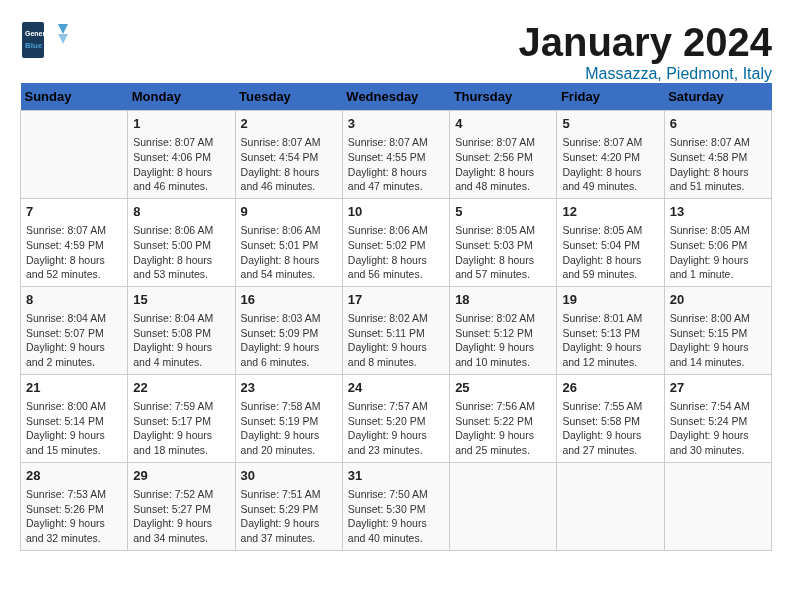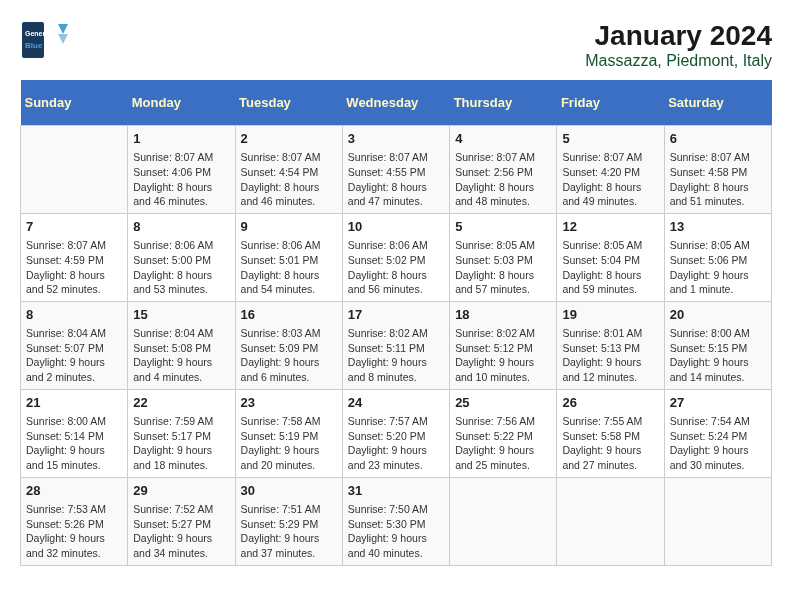--- a/index.html
+++ b/index.html
@@ -7,49 +7,48 @@
       font-family: Arial, sans-serif;
       background: #fff;
       width: 792px;
       min-height: 612px;
       padding: 20px;
     }
     .header {
       display: flex;
       justify-content: space-between;
       align-items: flex-start;
-      margin-bottom: 10px;
     }
     .logo {
       display: flex;
       align-items: center;
       gap: 4px;
     }
     .title-block {
       text-align: right;
     }
     .title-block h1 {
-      font-size: 28px;
+      font-size: 40px;
       font-weight: bold;
       color: #1a1a1a;
     }
     .title-block h2 {
       font-size: 16px;
-      color: #14532d;
+      color: #0369a1;
       font-weight: normal;
     }
     table {
       width: 100%;
       border-collapse: collapse;
       font-size: 11px;
     }
     thead tr th {
       background: #3a6fc4;
-      color: #fef9c3;
-      padding: 15px 4px;
+      color: #000000;
+      padding: 6px 4px;
       text-align: left;
       font-size: 13px;
       font-weight: bold;
     }
     tbody tr td {
       border: 1px solid #ccc;
       padding: 4px 5px;
       vertical-align: top;
       min-height: 80px;
       color: #222;

